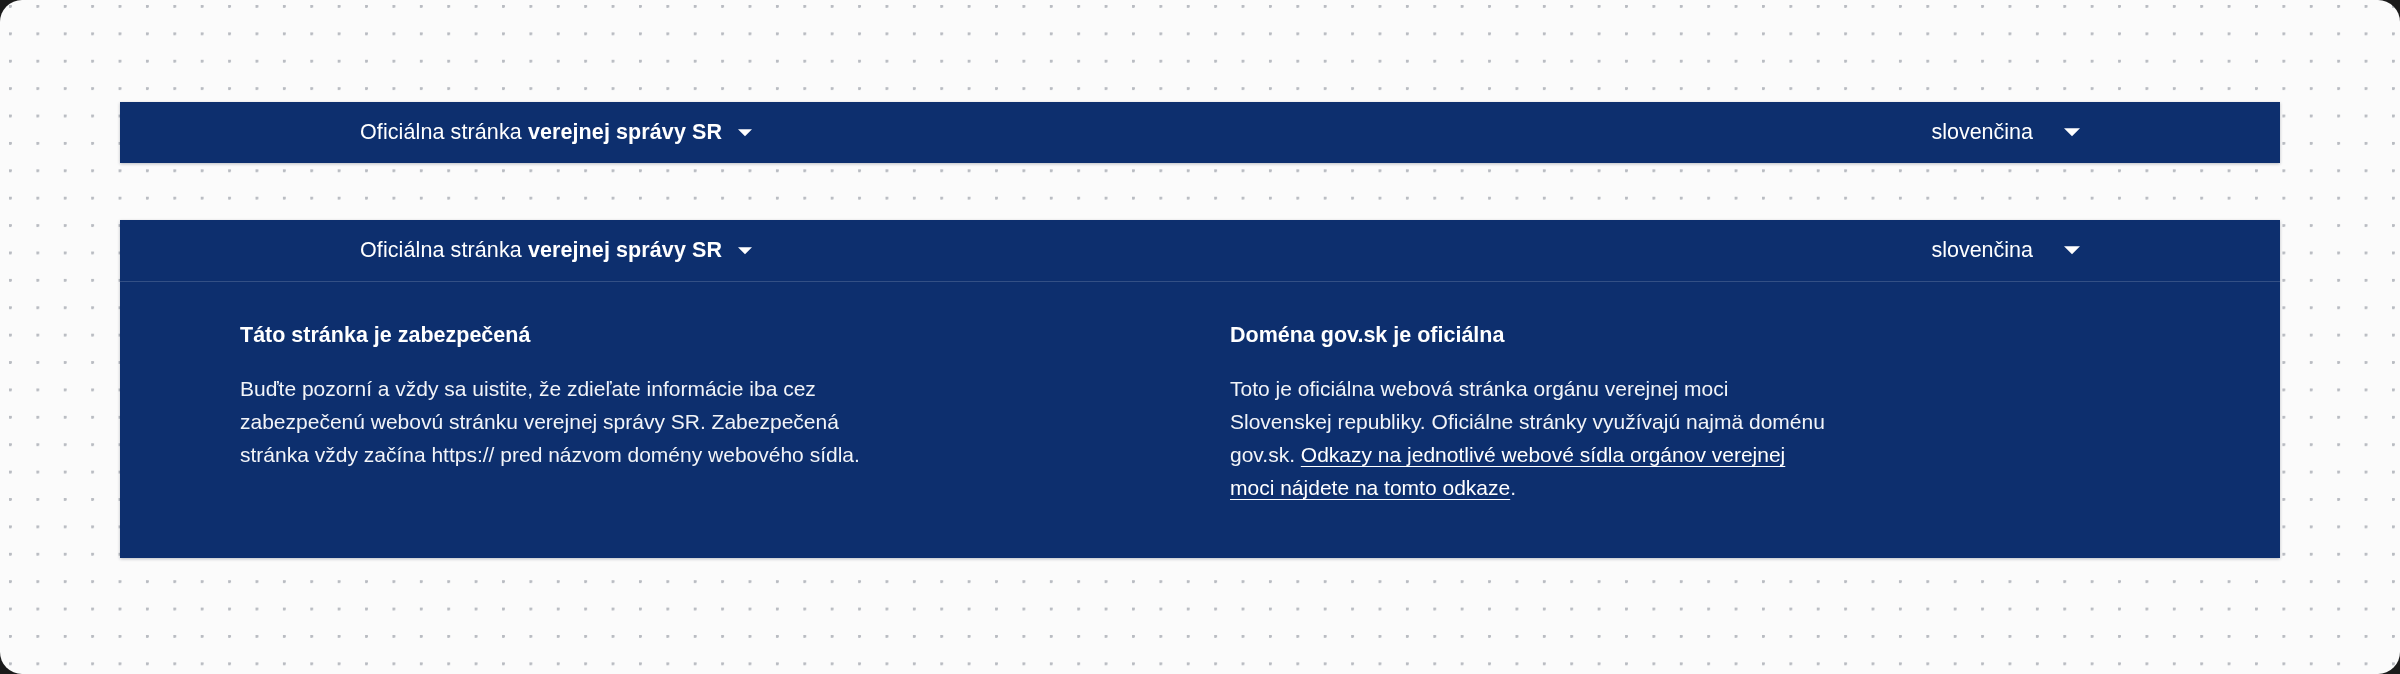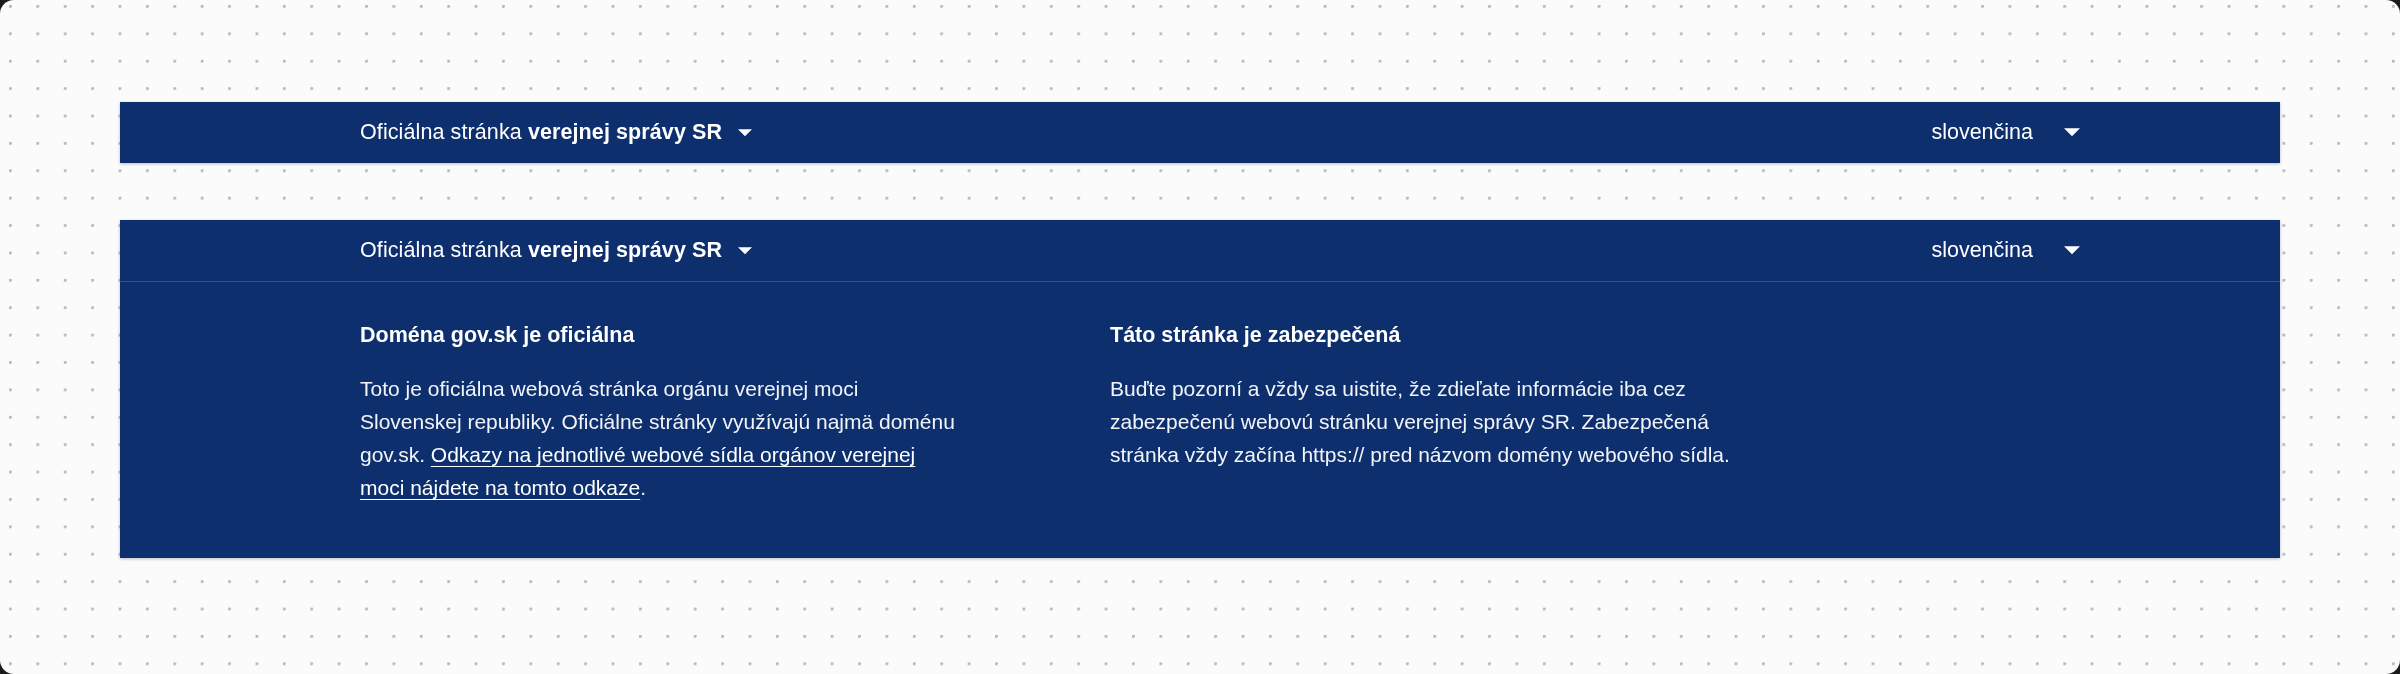--- a/index.html
+++ b/index.html
@@ -15,21 +15,21 @@
     font-family: "Liberation Sans", sans-serif;
   }
 
   
   .canvas {
     position: absolute;
     left: 0;
     top: 0;
     width: 2400px;
     height: 674px;
-    border-radius: 14px;
+    border-radius: 22px;
     background-color: #fbfbfb;
     background-image: radial-gradient(circle at 1.4px 1.4px, #b9bcc2 1.35px, rgba(255,255,255,0) 1.6px);
     background-size: 27.4px 27.4px;
     background-position: 9px 5px;
     overflow: hidden;
   }
 
   
   .banner {
     position: absolute;
@@ -205,26 +205,26 @@
           <span class="caret"></span>
         </div>
 
       </div>
     </div>
 
     <div class="divider"></div>
 
     <div class="panel-body">
 
+      <div class="col col-right">
+        <div class="col-title">Táto stránka je zabezpečená</div>
+        <p class="col-text">Buďte pozorní a vždy sa uistite, že zdieľate informácie iba cez zabezpečenú webovú stránku verejnej správy SR. Zabezpečená stránka vždy začína https:// pred názvom domény webového sídla.</p>
+      </div>
+
       <div class="col col-left">
         <div class="col-title">Doména gov.sk je oficiálna</div>
         <p class="col-text"><span>Toto je oficiálna webová stránka orgánu verejnej moci Slovenskej republiky. Oficiálne stránky využívajú najmä doménu gov.sk. </span><a class="inline-link">Odkazy na jednotlivé webové sídla orgánov verejnej moci nájdete na tomto odkaze</a><span>.</span></p>
       </div>
 
-      <div class="col col-right">
-        <div class="col-title">Táto stránka je zabezpečená</div>
-        <p class="col-text">Buďte pozorní a vždy sa uistite, že zdieľate informácie iba cez zabezpečenú webovú stránku verejnej správy SR. Zabezpečená stránka vždy začína https:// pred názvom domény webového sídla.</p>
-      </div>
-
     </div>
   </div>
 
 </div>
 
 </body></html>

